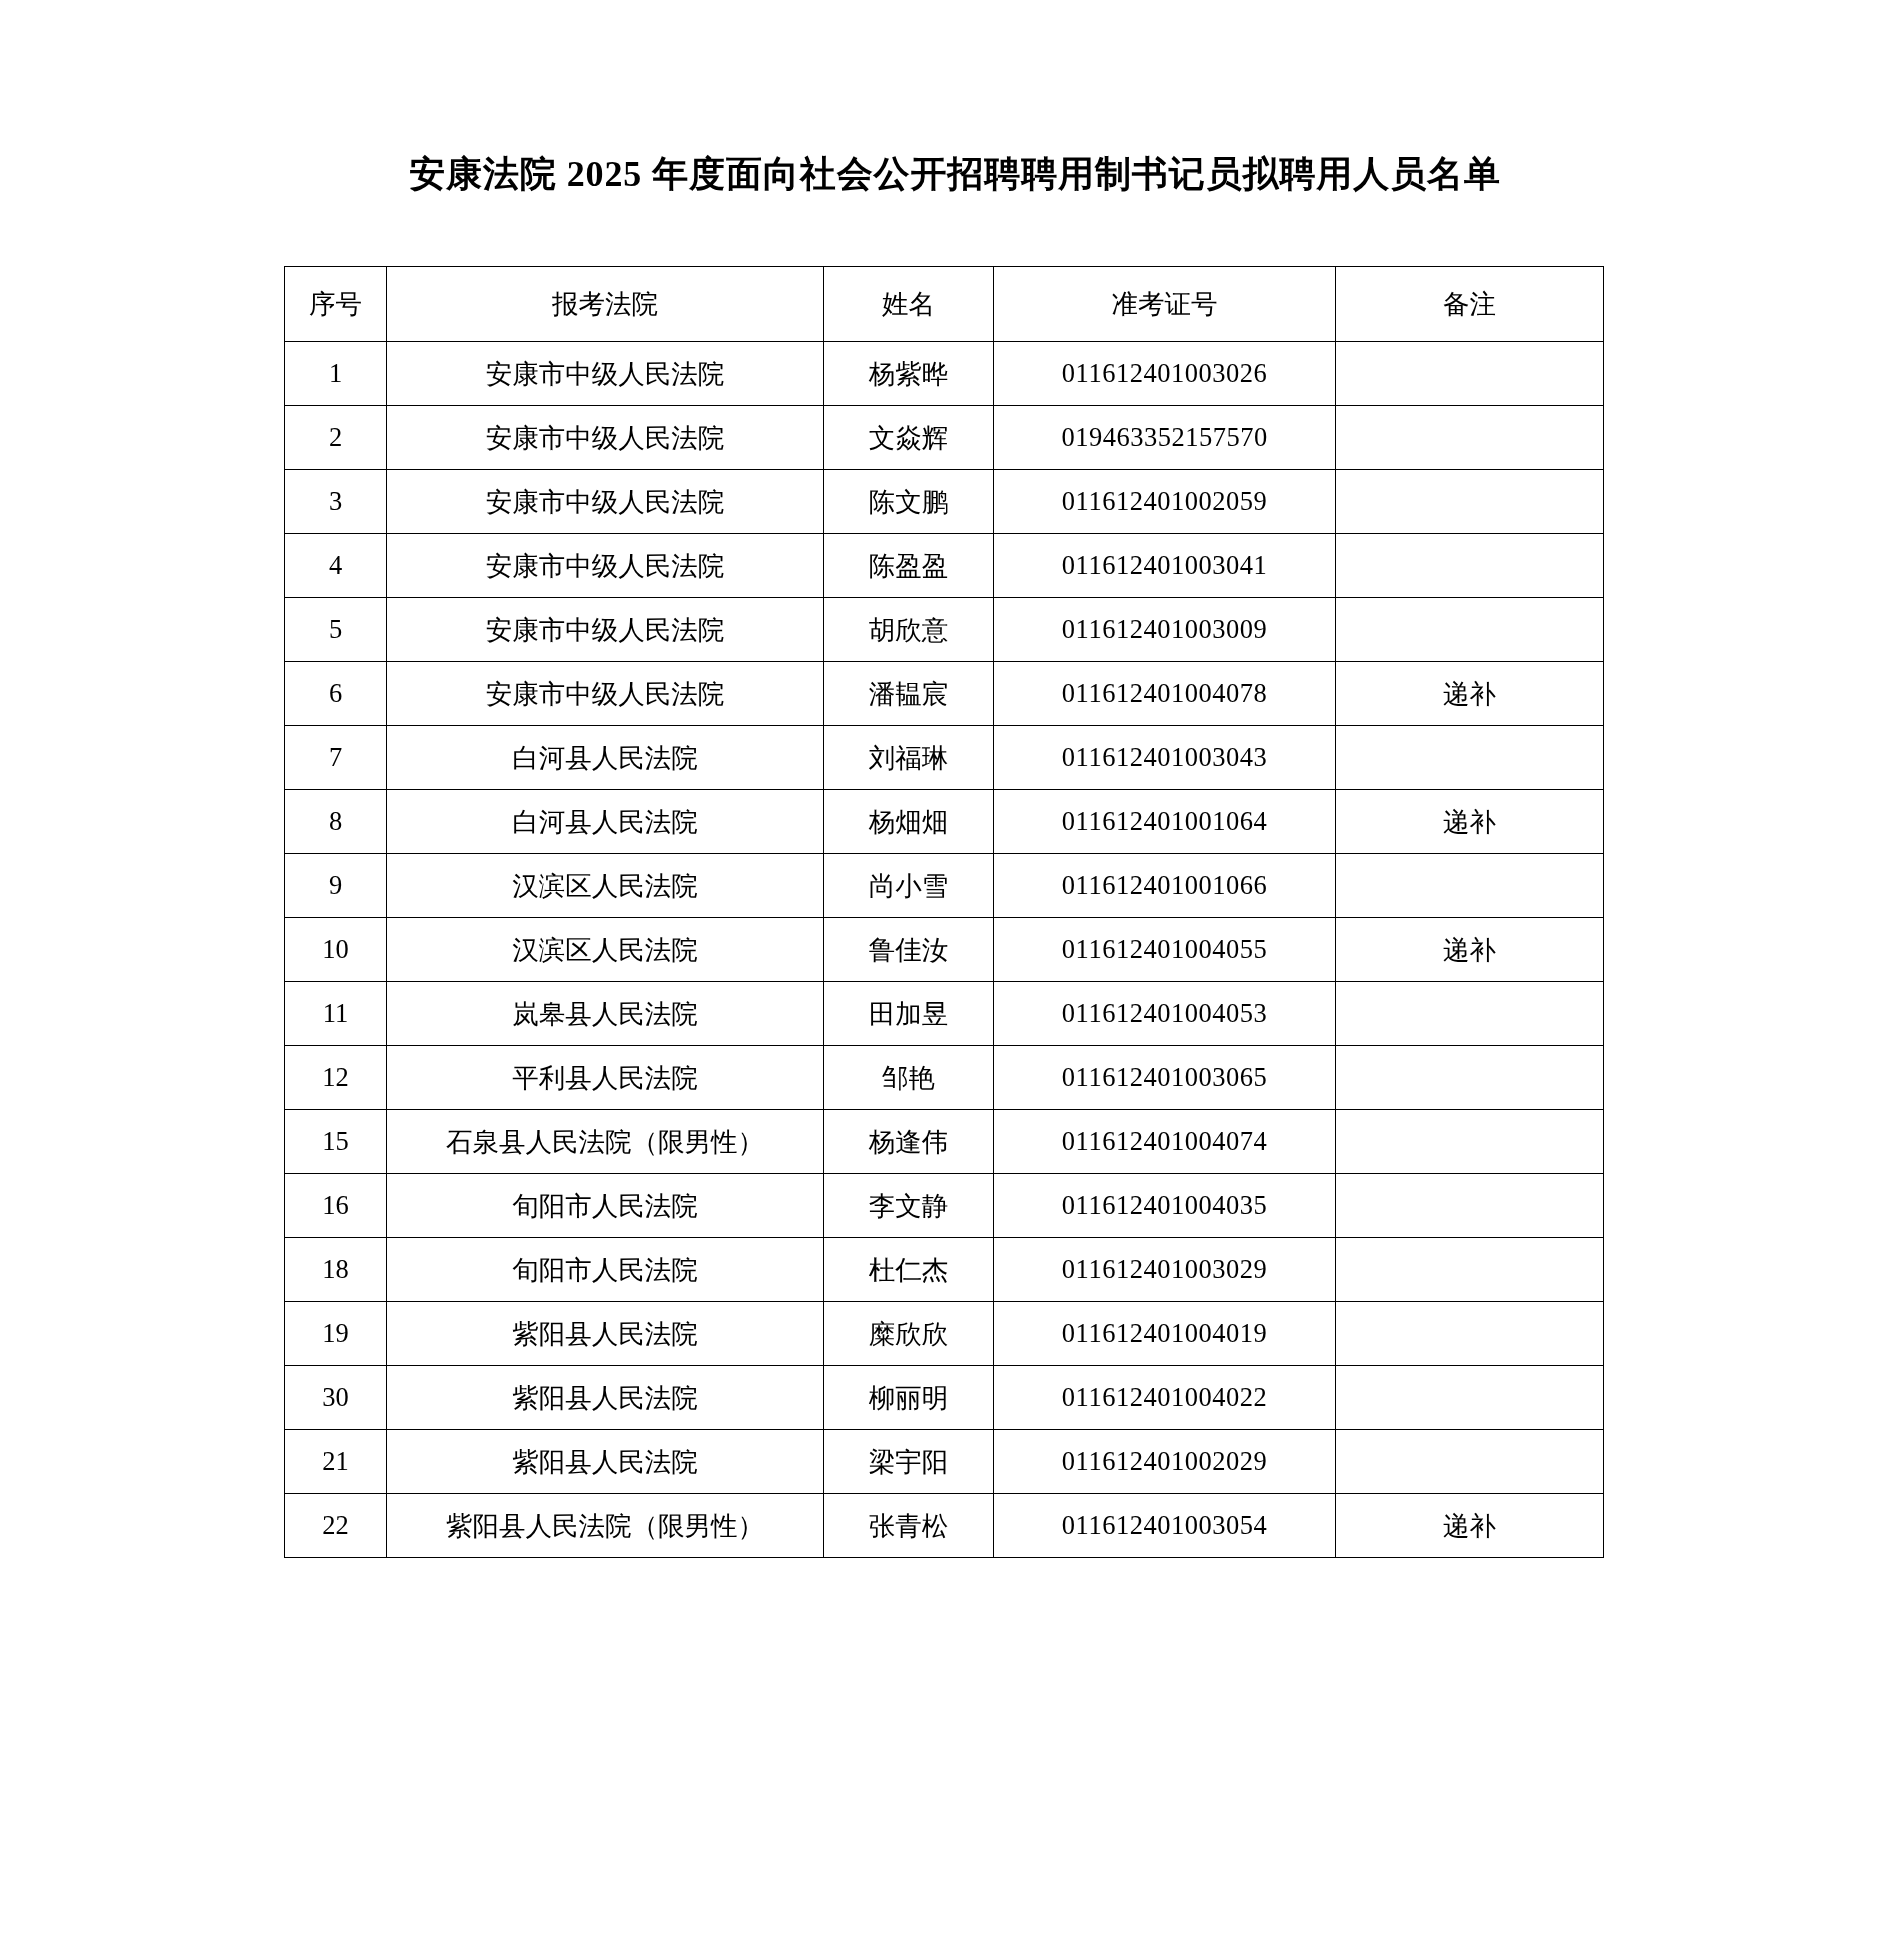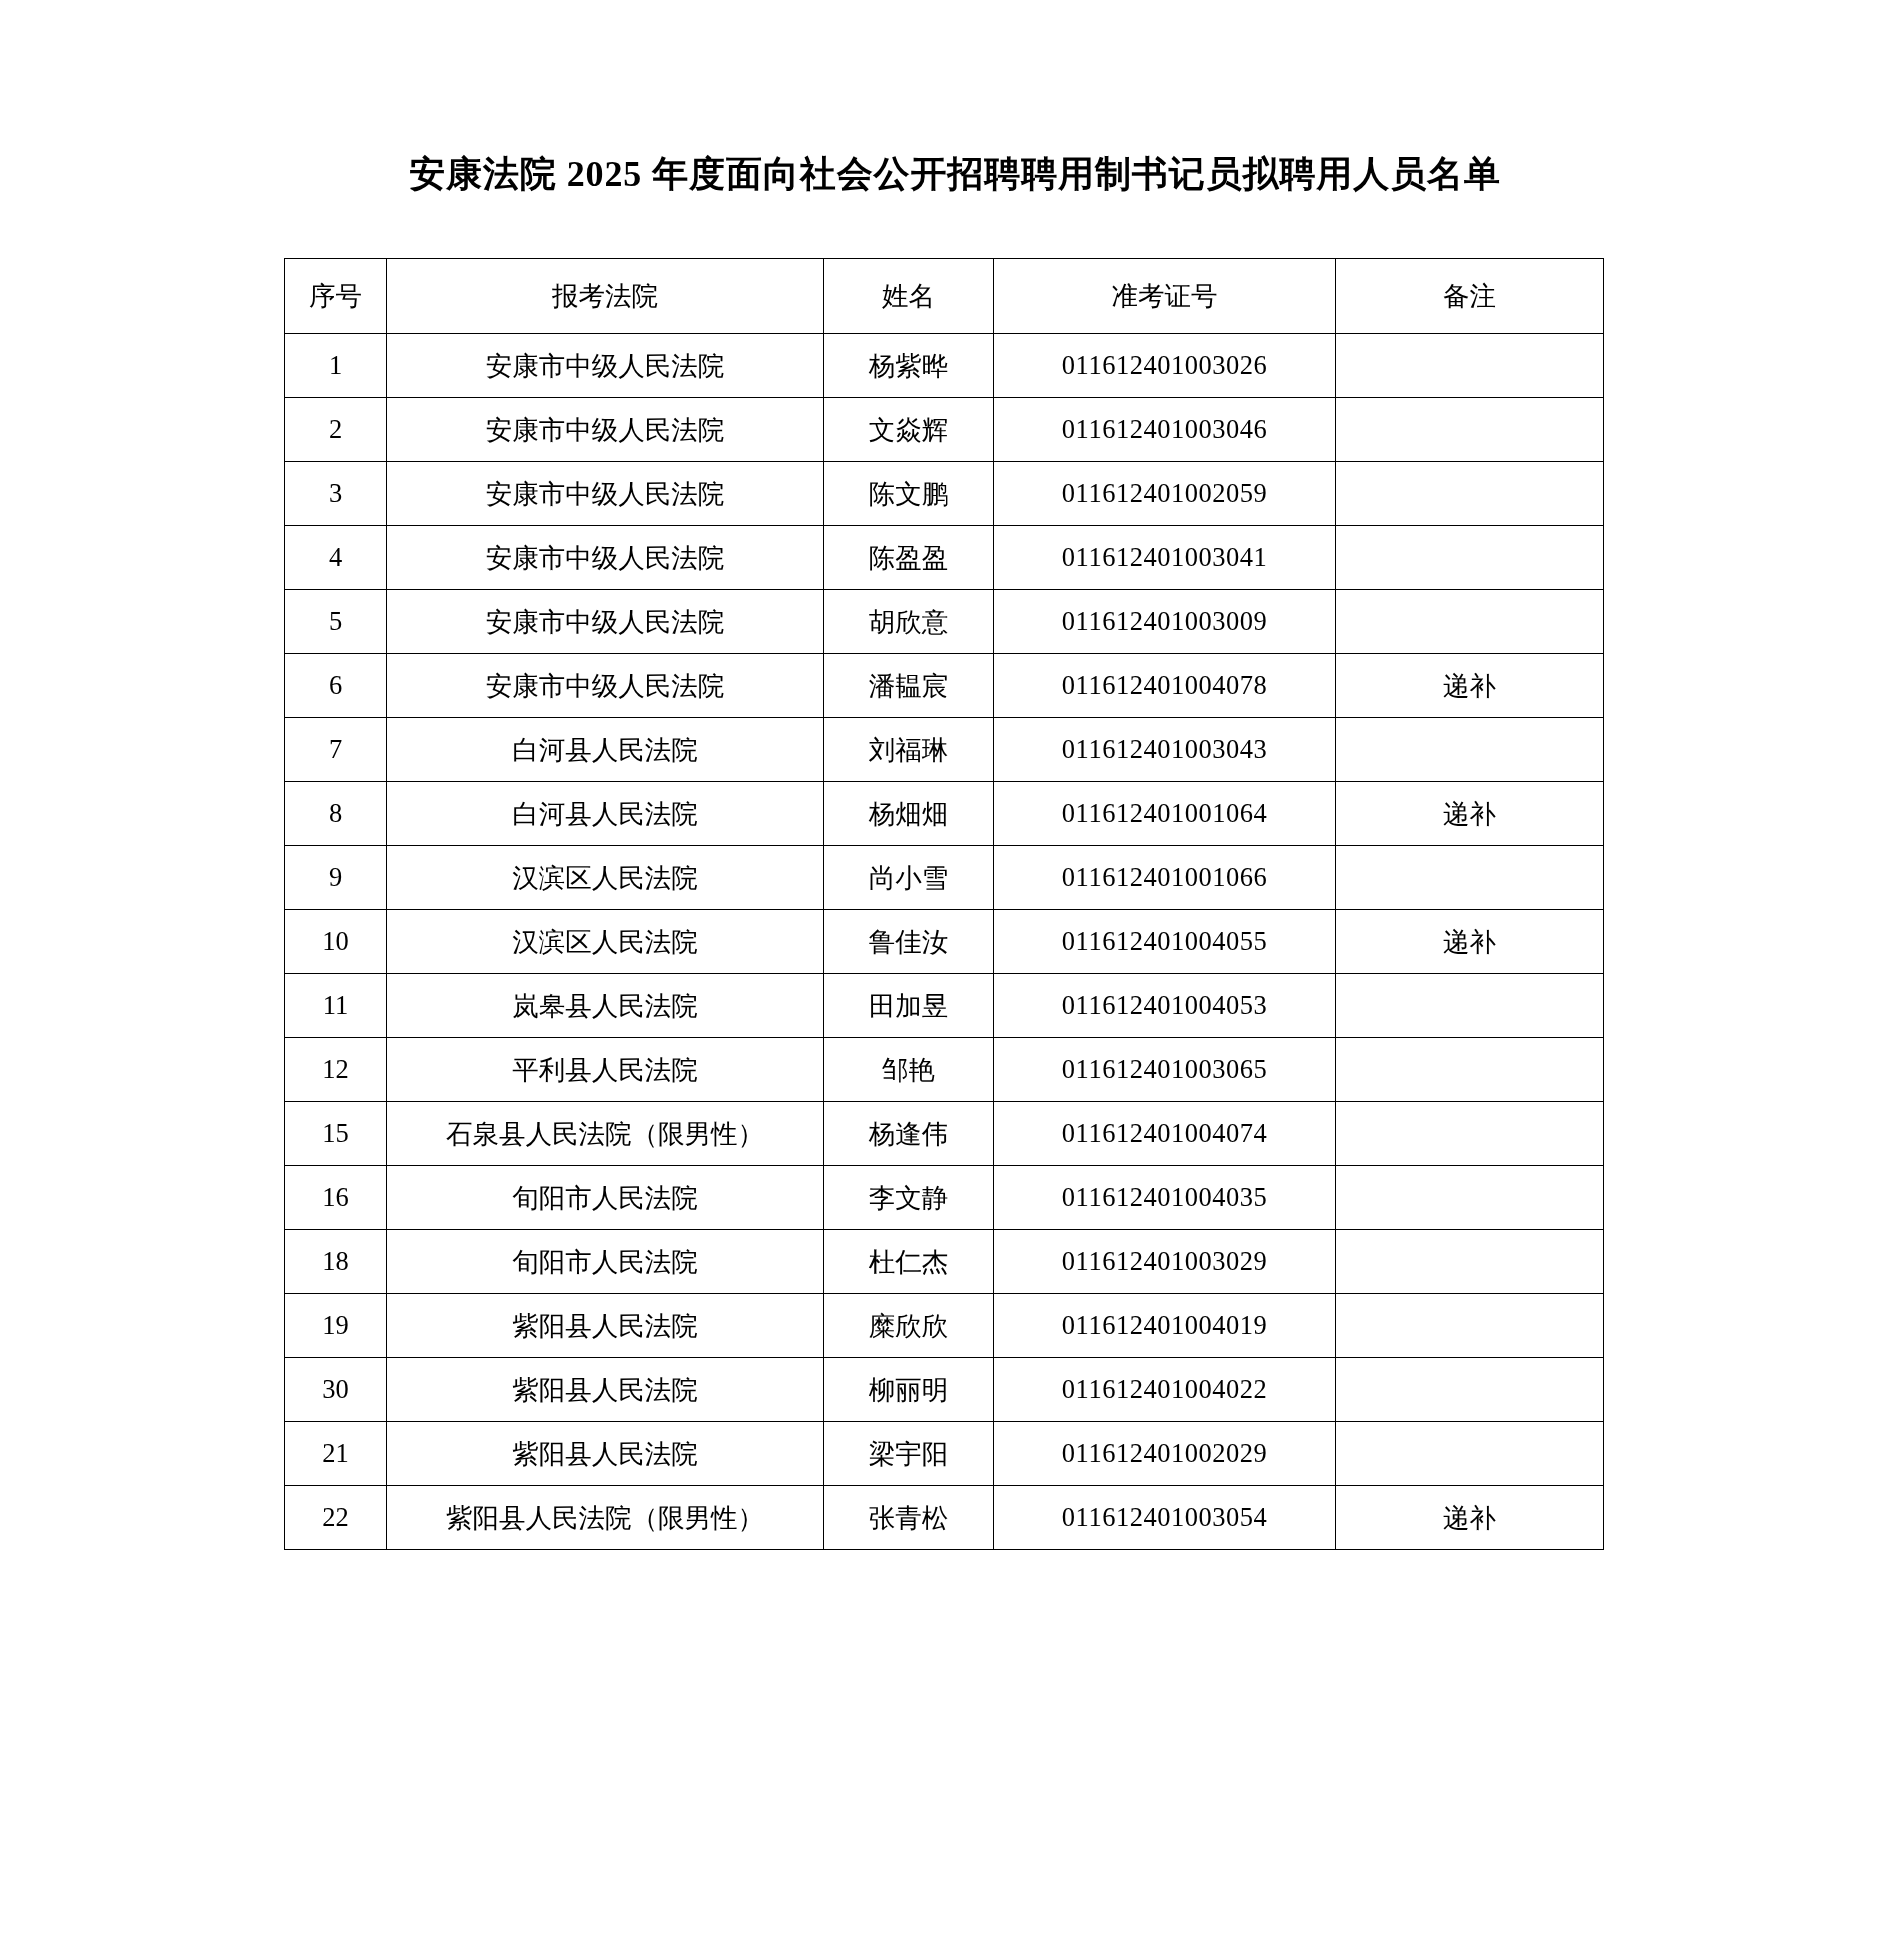--- a/index.html
+++ b/index.html
@@ -22,21 +22,21 @@
     width: 100%;
     margin: 16px;
     text-align: center;
     font-size: 36px;
     font-weight: bold;
     letter-spacing: 0.9px;
   }
   table.roster {
     position: absolute;
     left: 284px;
-    top: 258px;
+    top: 266px;
     width: 1319px;
     border-collapse: collapse;
     table-layout: fixed;
     border: 1.9px solid #000000;
   }
   table.roster th,
   table.roster td {
     border: 0.9px solid #000000;
     text-align: center;
     vertical-align: middle;
@@ -84,21 +84,21 @@
           <td class="cell-no">1</td>
           <td class="cell-court">安康市中级人民法院</td>
           <td class="cell-name">杨紫晔</td>
           <td class="cell-exam-no">011612401003026</td>
           <td class="cell-remark"></td>
         </tr>
         <tr>
           <td class="cell-no">2</td>
           <td class="cell-court">安康市中级人民法院</td>
           <td class="cell-name">文焱辉</td>
-          <td class="cell-exam-no">011612401003046</td>
+          <td class="cell-exam-no">019463352157570</td>
           <td class="cell-remark"></td>
         </tr>
         <tr>
           <td class="cell-no">3</td>
           <td class="cell-court">安康市中级人民法院</td>
           <td class="cell-name">陈文鹏</td>
           <td class="cell-exam-no">011612401002059</td>
           <td class="cell-remark"></td>
         </tr>
         <tr>

